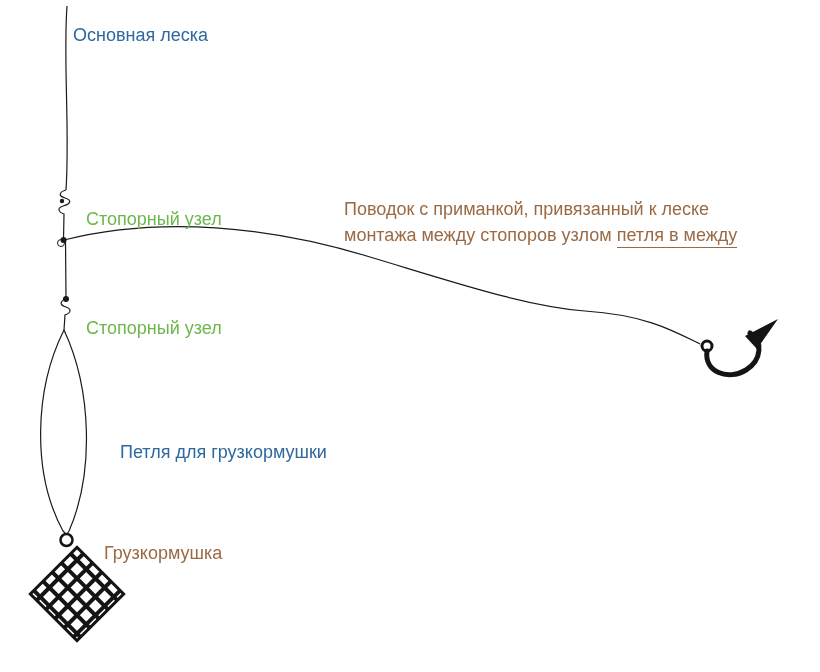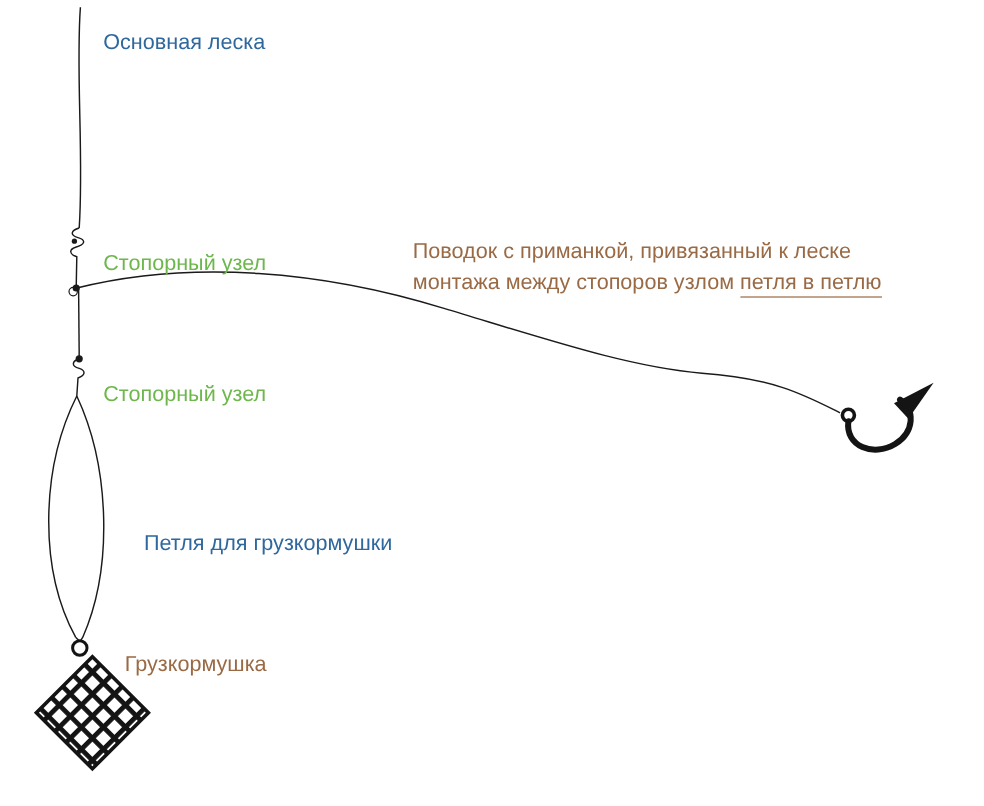--- a/index.html
+++ b/index.html
@@ -79,28 +79,28 @@
       <rect x="-33" y="-33" width="66" height="66" fill="url(#mesh)" stroke="#141414" stroke-width="3"></rect>
     </g>
 
     <g>
       <circle cx="707" cy="346" r="5" fill="none" stroke="#141414" stroke-width="3"></circle>
       <path d="M 707 351 C 704 372 728 381 746 370 C 762 360 763 341 750 333" fill="none" stroke="#141414" stroke-width="5" stroke-linecap="round"></path>
       <polygon points="745,336 778,319 757,349" fill="#141414"></polygon>
     </g>
   </svg>
 
-  <div class="lbl blue" style="left:86px; top:23px;">Основная леска</div>
+  <div class="lbl blue" style="left:73px; top:23px;">Основная леска</div>
 
   <div class="lbl green" style="left:86px; top:171px;">Стопорный узел</div>
 
   <div class="lbl green" style="left:86px; top:280px;">Стопорный узел</div>
 
   <div class="leader-note">
     <span>Поводок с приманкой, привязанный к леске</span><br>
-    <span>монтажа между стопоров узлом </span><span class="underlined">петля в петлю</span>
+    <span>монтажа между стопоров узлом </span><span class="underlined">петля в между</span>
   </div>
 
   <div class="lbl blue" style="left:120px; top:440px;text-align:right;">Петля для грузкормушки</div>
 
   <div class="lbl brown" style="left:104px; top:541px;">Грузкормушка</div>
 
 </div>
 
 </body></html>

